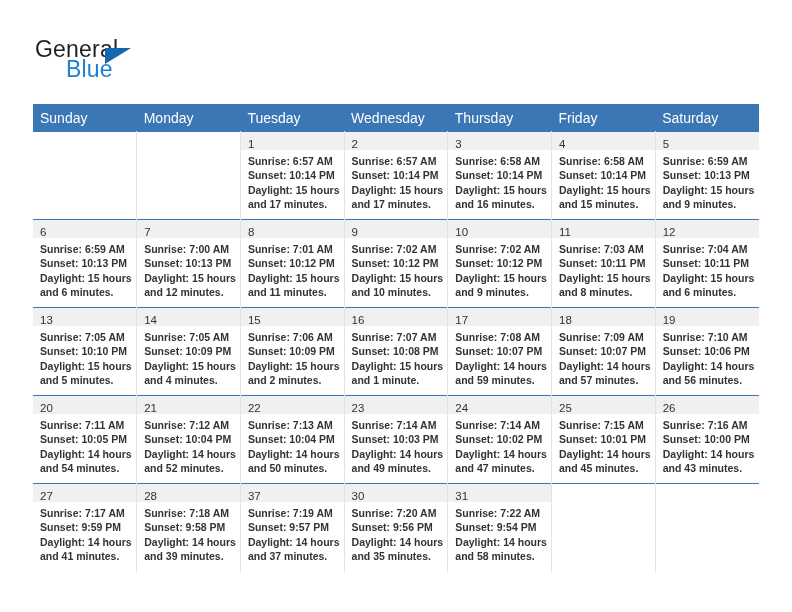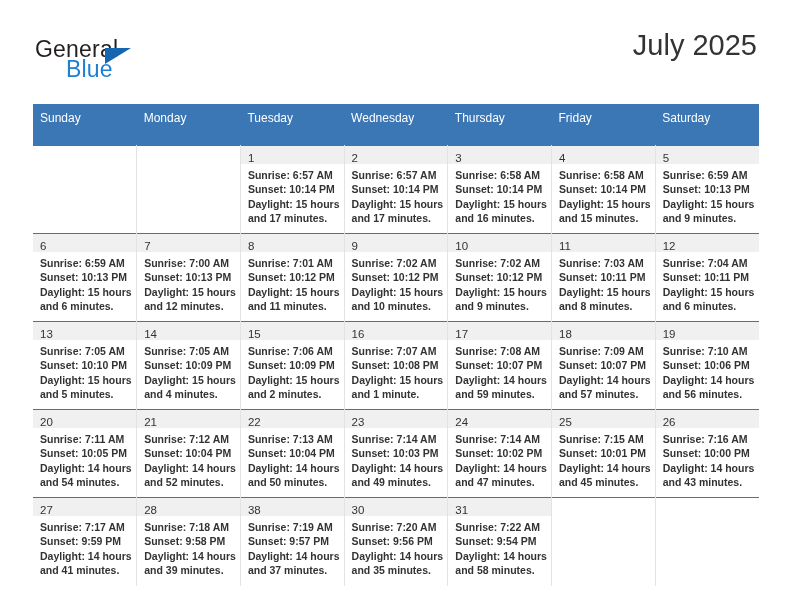--- a/index.html
+++ b/index.html
@@ -90,24 +90,24 @@
     position: absolute;
     left: 33px;
     top: 104px;
     width: 726px;
     border-collapse: collapse;
     table-layout: fixed;
   }
   .calendar th {
     background: #3b76b5;
     color: #ffffff;
-    font-size: 12px;
+    font-size: 14px;
     font-weight: normal;
     text-align: left;
-    padding: 5px 0 19px 7px;
+    padding: 5px 0 5px 7px;
     height: 17px;
     border: none;
   }
   .weekrow td {
     vertical-align: top;
     padding: 0;
     border-top: 1.5px solid #3b76b5;
     border-right: 1px solid #e3e3e3;
     background: #ffffff;
     height: 88px;
@@ -148,21 +148,20 @@
 
   <div class="top">
 
     <div class="logo">
       <span class="logo-general">General</span>
       <span class="logo-tri"></span>
       <span class="logo-blue">Blue</span>
     </div>
 
     <div class="titles">
-      <h1 class="cal-title">July 2025</h1>
     </div>
 
   </div>
 
   <table class="calendar">
     <thead>
       <tr id="weekday-row">
           <th>Sunday</th>
           <th>Monday</th>
           <th>Tuesday</th>
@@ -436,21 +435,21 @@
           <td class="">
             <div class="daynum-band"><span class="daynum">28</span></div>
             <div class="cell-body">
               <div class="cell-line">Sunrise: 7:18 AM</div>
               <div class="cell-line">Sunset: 9:58 PM</div>
               <div class="cell-line">Daylight: 14 hours</div>
               <div class="cell-line">and 39 minutes.</div>
             </div>
           </td>
           <td class="">
-            <div class="daynum-band"><span class="daynum">38</span></div>
+            <div class="daynum-band"><span class="daynum">37</span></div>
             <div class="cell-body">
               <div class="cell-line">Sunrise: 7:19 AM</div>
               <div class="cell-line">Sunset: 9:57 PM</div>
               <div class="cell-line">Daylight: 14 hours</div>
               <div class="cell-line">and 37 minutes.</div>
             </div>
           </td>
           <td class="">
             <div class="daynum-band"><span class="daynum">30</span></div>
             <div class="cell-body">

